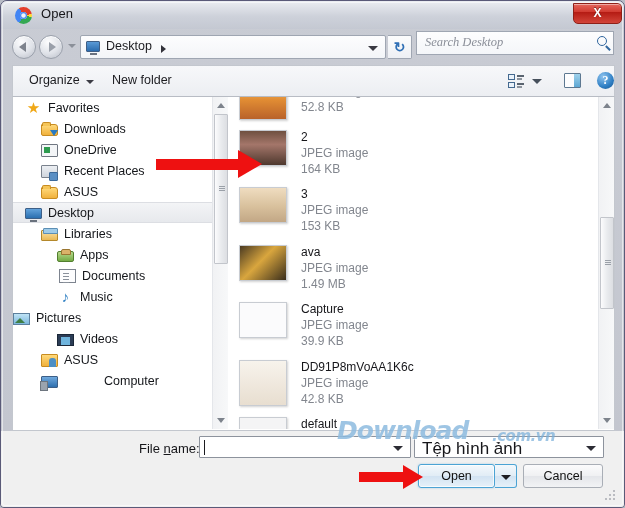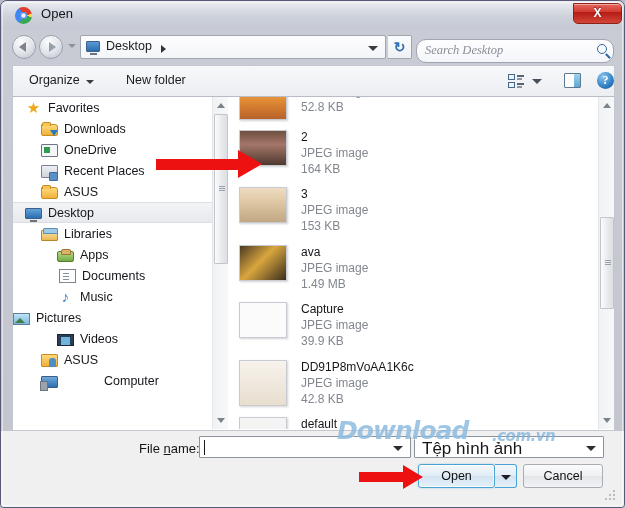--- a/index.html
+++ b/index.html
@@ -145,25 +145,25 @@
     width: 24px; height: 24px;
     background: linear-gradient(180deg, #fbfcfd 0%, #eef0f4 100%);
     border: 1px solid #9fa6b2;
     border-left: none;
     border-radius: 0 2px 2px 0;
     color: #2f6fb5;
     font-size: 14px; text-align: center; line-height: 22px;
     font-weight: bold;
   }
   .searchbox {
-    position: absolute; left: 415px; top: 10px;
+    position: absolute; left: 415px; top: 2px;
     width: 198px; height: 24px;
     background: linear-gradient(180deg, #fdfdfe 0%, #f4f6f9 100%);
     border: 1px solid #9fa6b2;
-    border-radius: 10px;
+    border-radius: 0;
     text-decoration: underline;
   }
   .search-ph {
     position: absolute; left: 8px; top: 3px;
     font-size: 12.5px; color: #8b8f99;
     font-style: italic;
     font-family: "Liberation Serif", serif;
   }
   .search-mag {
     position: absolute; right: 6px; top: 4px;
@@ -193,21 +193,21 @@
     font-size: 12.5px; color: #1c1c20;
   }
   .tb-organize { left: 16px; }
   .tb-orgcaret {
     position: absolute; left: 73px; top: 14px;
     width: 0; height: 0;
     border-left: 4px solid transparent;
     border-right: 4px solid transparent;
     border-top: 4px solid #3b3b44;
   }
-  .tb-newfolder { left: 113px; }
+  .tb-newfolder { left: 99px; }
   .tb-viewicon {
     position: absolute; left: 495px; top: 8px;
     width: 16px; height: 15px;
   }
   .tb-viewicon i {
     position: absolute; display: block;
     background: #5a8fc4;
   }
   .tb-viewicon .sq1 { left:0; top:0; width:7px; height:6px; border:1px solid #44698f; background:#eaf2fa; }
   .tb-viewicon .sq2 { left:0; top:8px; width:7px; height:6px; border:1px solid #44698f; background:#eaf2fa; }

